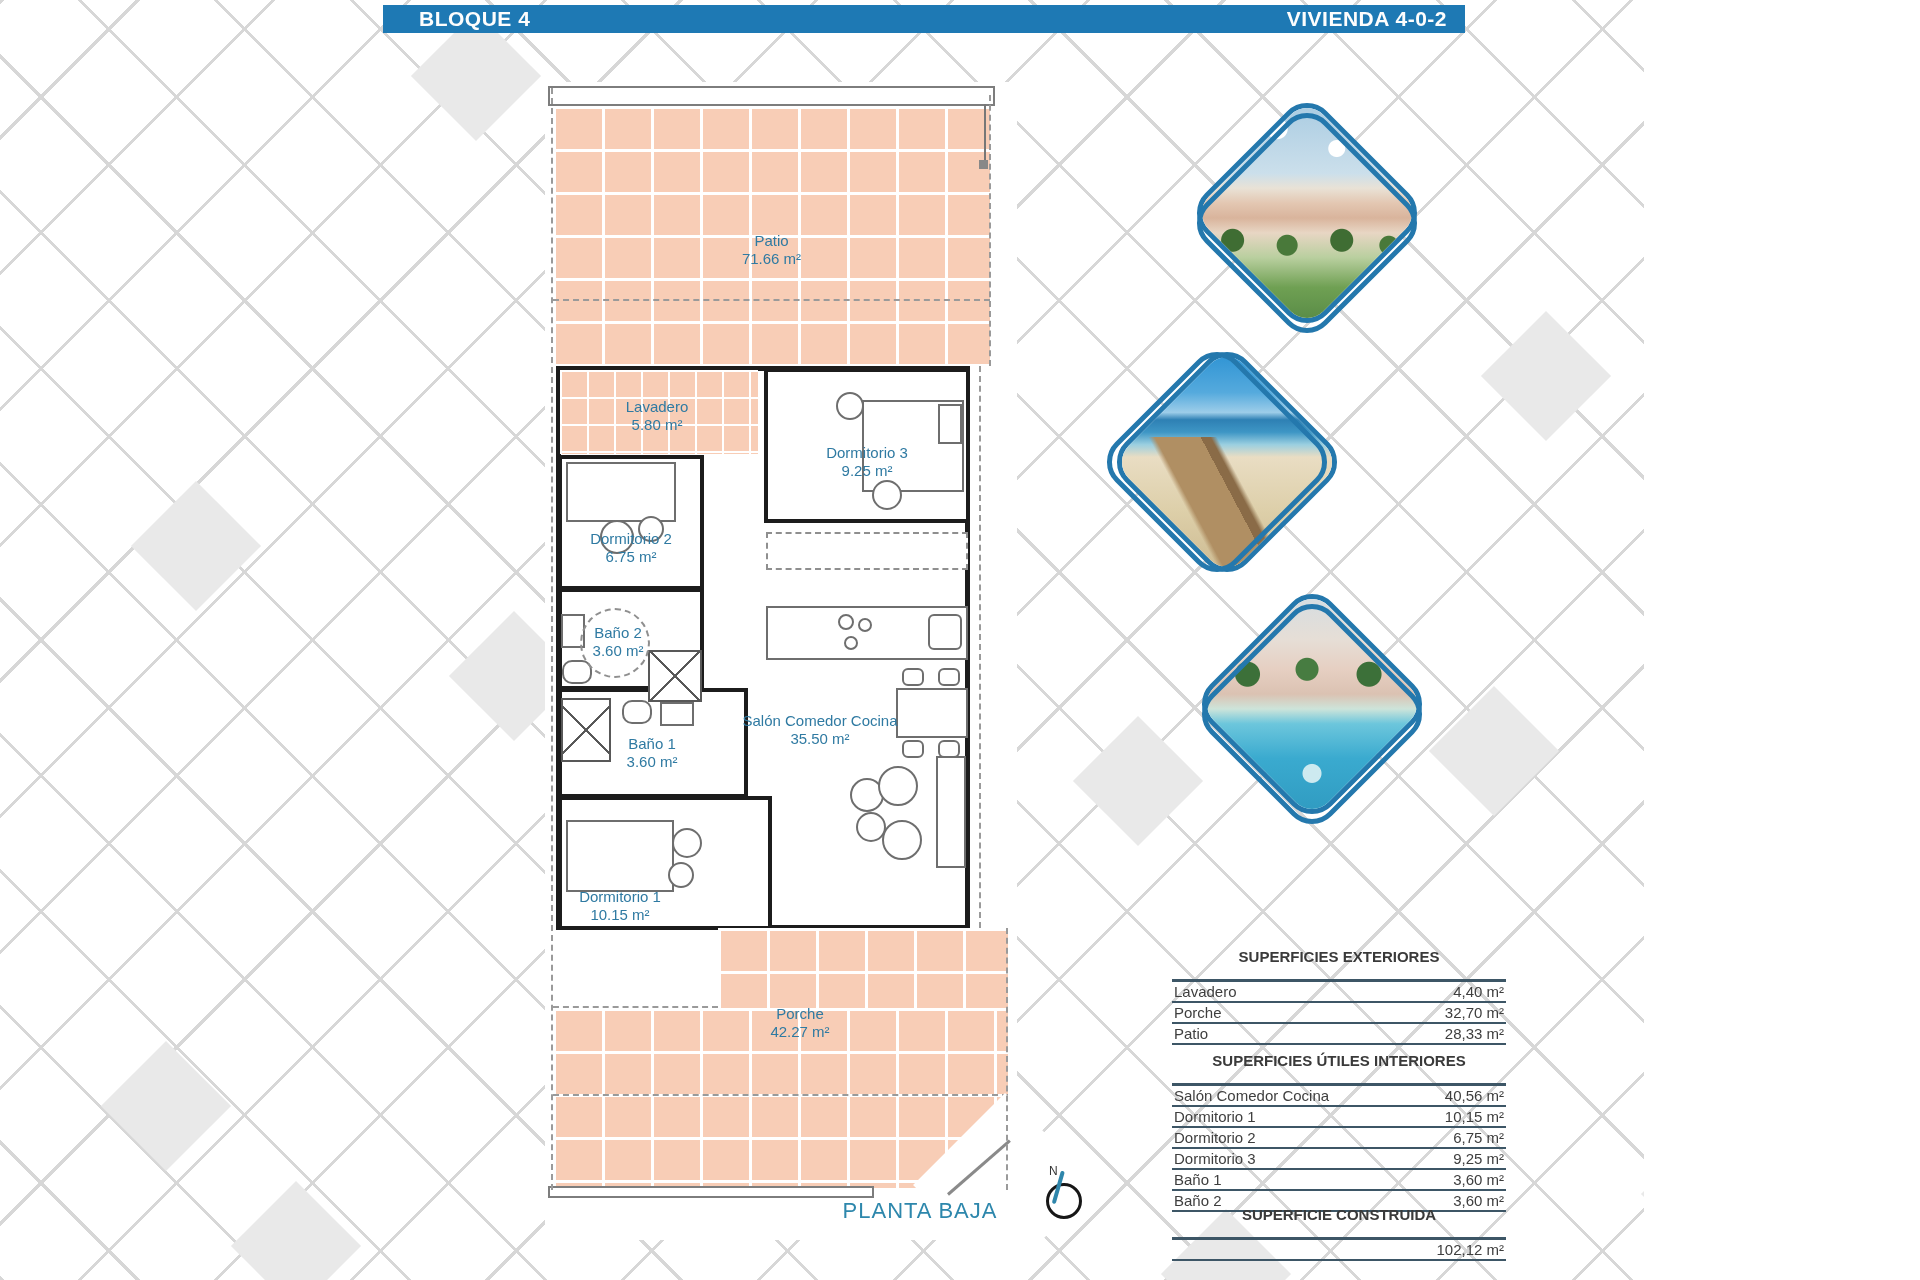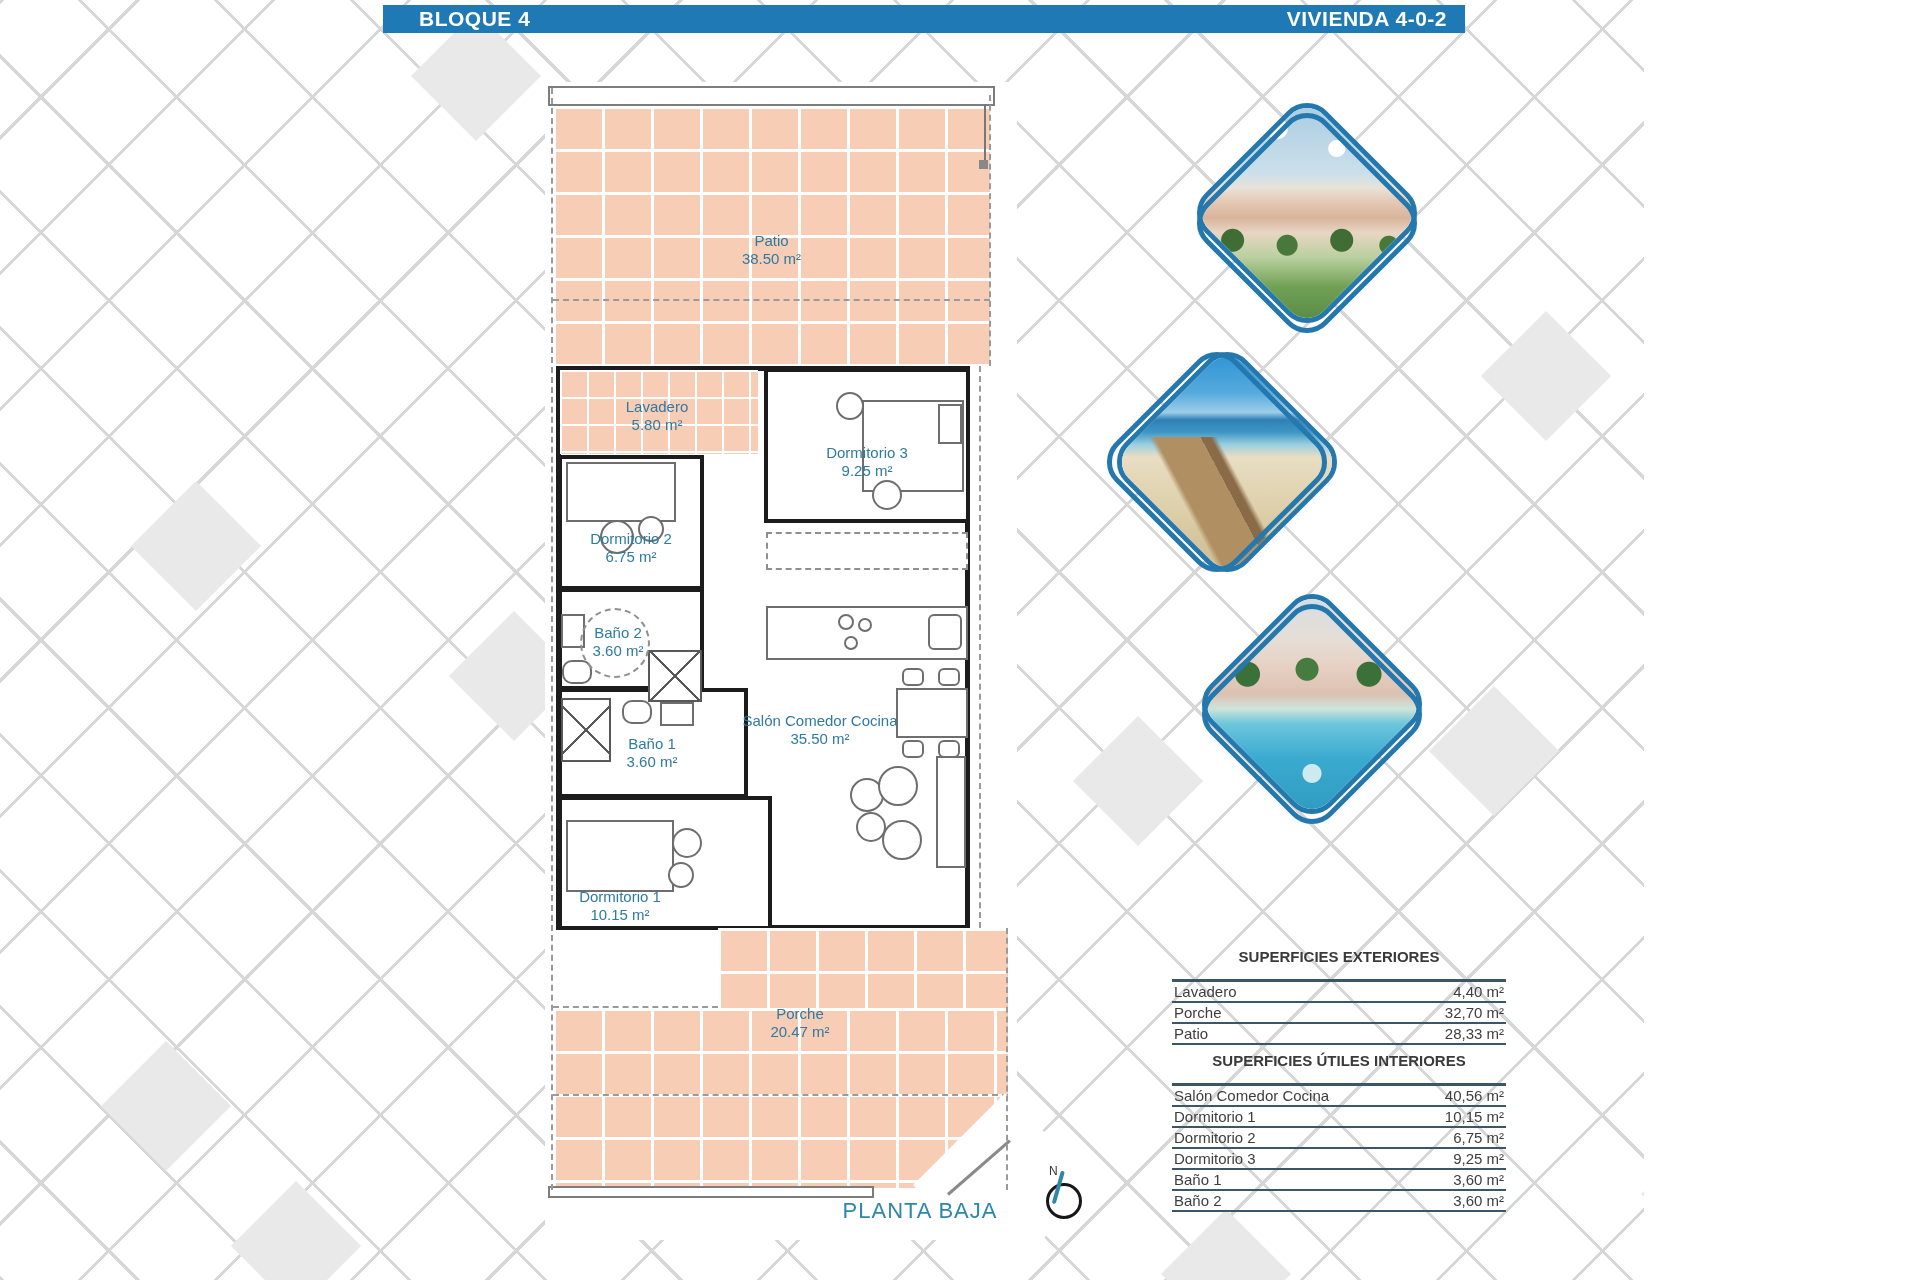--- a/index.html
+++ b/index.html
@@ -168,21 +168,21 @@
   <div style="position:absolute;left:948px;top:1193px;width:82px;height:3px;background:#8a8a8a;transform:rotate(-41deg);transform-origin:left center;"></div>
   <div class="wall-band" style="left:548px;top:1186px;width:326px;height:12px;"></div>
 
   <div class="dash-v" style="left:551px;top:88px;height:1102px;"></div>
   <div class="dash-v" style="left:989px;top:95px;height:271px;"></div>
   <div class="dash-v" style="left:979px;top:366px;height:562px;"></div>
   <div class="dash-v" style="left:1006px;top:928px;height:262px;"></div>
 
   <div class="room-label" style="left:553px;top:232px;width:437px;">
     <div>Patio</div>
-    <div>38.50 m²</div>
+    <div>71.66 m²</div>
   </div>
   <div class="room-label" style="left:556px;top:398px;width:202px;">
     <div>Lavadero</div>
     <div>5.80 m²</div>
   </div>
   <div class="room-label" style="left:764px;top:444px;width:206px;">
     <div>Dormitorio 3</div>
     <div>9.25 m²</div>
   </div>
   <div class="room-label" style="left:558px;top:530px;width:146px;">
@@ -200,21 +200,21 @@
   <div class="room-label" style="left:700px;top:712px;width:240px;">
     <div>Salón Comedor Cocina</div>
     <div>35.50 m²</div>
   </div>
   <div class="room-label" style="left:545px;top:888px;width:150px;">
     <div>Dormitorio 1</div>
     <div>10.15 m²</div>
   </div>
   <div class="room-label" style="left:640px;top:1005px;width:320px;">
     <div>Porche</div>
-    <div>20.47 m²</div>
+    <div>42.27 m²</div>
   </div>
 
   <div class="plan-title">PLANTA BAJA</div>
   <div class="compass-n">N</div>
   <div class="compass"></div>
   <div class="needle"></div>
 
   <div class="photo" style="left:1221px;top:127px;">
     <div class="echo" style="transform:translate(0,10px) rotate(45deg);"></div>
     <div class="frame">
@@ -275,14 +275,22 @@
         <span>Baño 1</span>
         <span>3,60 m²</span>
       </div>
       <div class="row">
         <span>Baño 2</span>
         <span>3,60 m²</span>
       </div>
     </div>
   </div>
 
+  <div class="stable" style="top:1206px;">
+    <div class="title">SUPERFICIE CONSTRUIDA</div>
+    <div class="body">
+      <div class="row single">
+        <span>102,12 m²</span>
+      </div>
+    </div>
+  </div>
 
 </div>
 
 </body></html>

